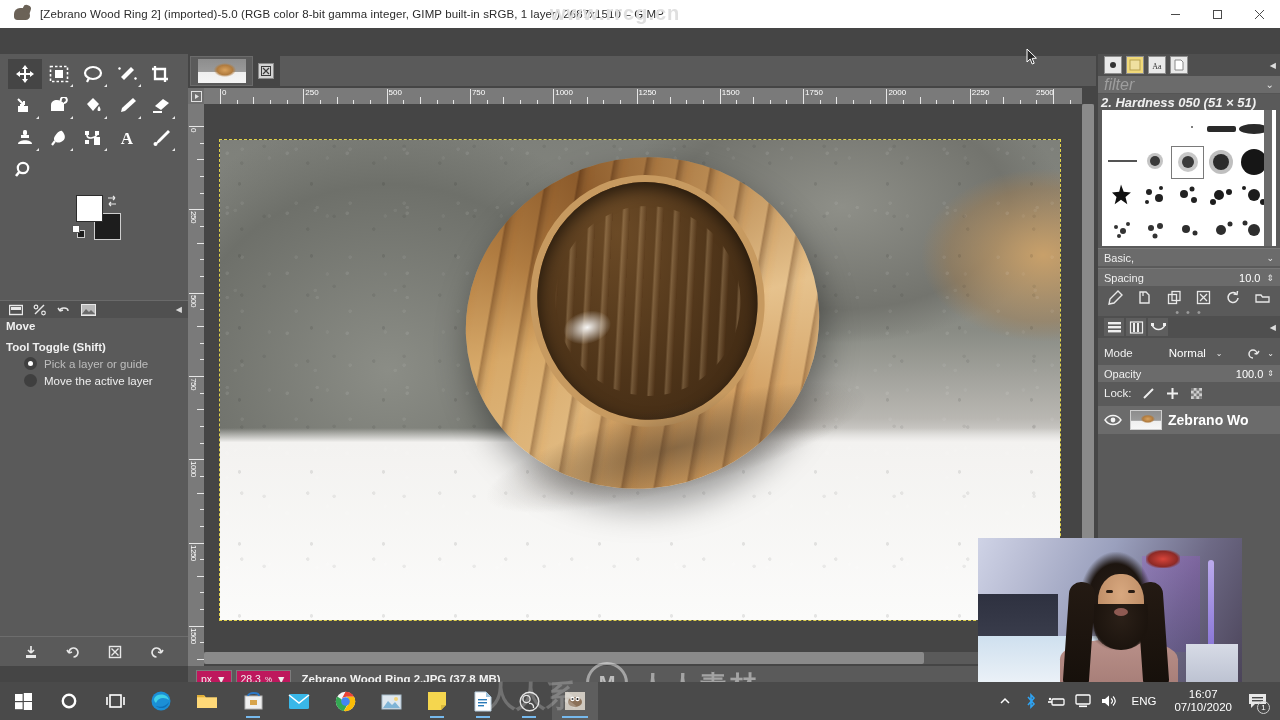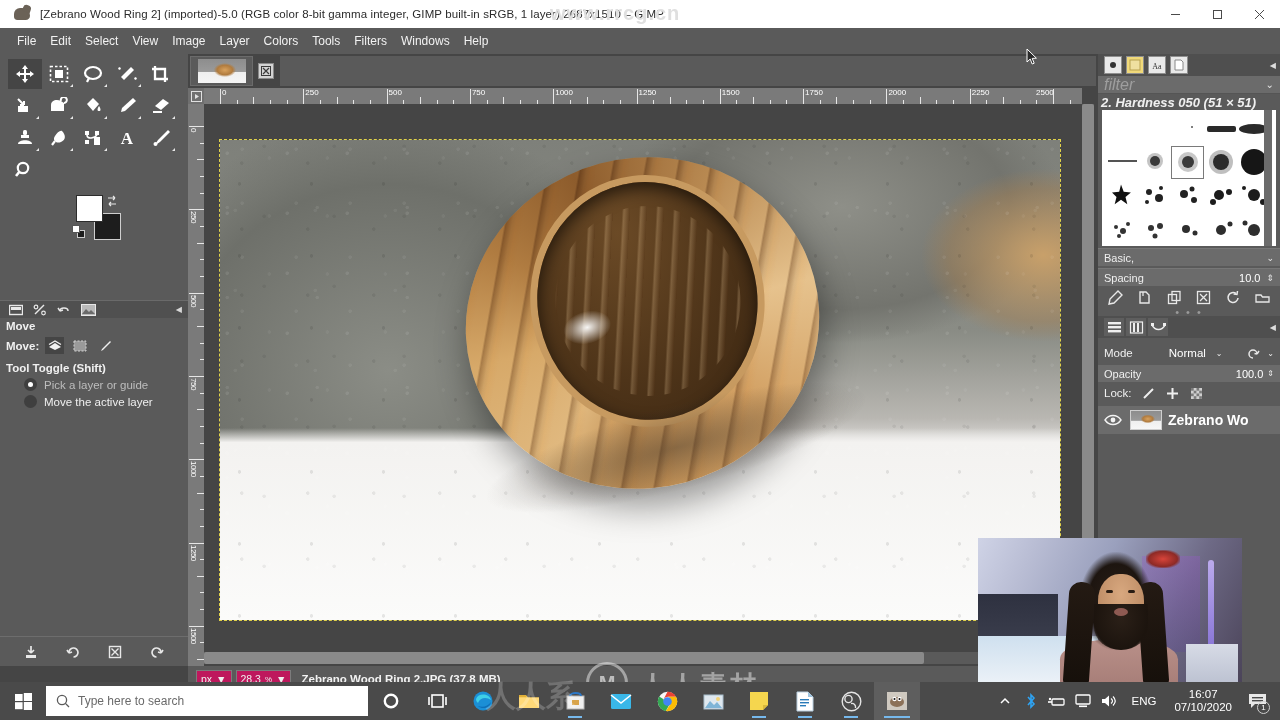--- a/index.html
+++ b/index.html
@@ -548,33 +548,20 @@
       </div>
       <div class="tb-btn close">
         <svg width="11" height="11" viewBox="0 0 11 11">
             <path d="M1 1 L10 10 M10 1 L1 10" stroke="#4a4a4a" stroke-width="1" fill="none"></path>
           </svg>
       </div>
     </div>
   </div>
   <div class="wm-top">www.rrcg.cn</div>
 
-  <div class="menubar">
-    <div class="menu-item">File</div>
-    <div class="menu-item">Edit</div>
-    <div class="menu-item">Select</div>
-    <div class="menu-item">View</div>
-    <div class="menu-item">Image</div>
-    <div class="menu-item">Layer</div>
-    <div class="menu-item">Colors</div>
-    <div class="menu-item">Tools</div>
-    <div class="menu-item">Filters</div>
-    <div class="menu-item">Windows</div>
-    <div class="menu-item">Help</div>
-  </div>
 
   <div class="toolbox">
     <div class="tool-grid">
       <div class="tool active">
         <svg width="20" height="20" viewBox="0 0 20 20" fill="#fff">
             <path d="M10 1 L13 5 H11 V9 H15 V7 L19 10 L15 13 V11 H11 V15 H13 L10 19 L7 15 H9 V11 H5 V13 L1 10 L5 7 V9 H9 V5 H7 Z"></path>
           </svg>
       </div>
       <div class="tool">
         <svg width="20" height="18" viewBox="0 0 20 18">
@@ -721,39 +708,20 @@
         <svg width="15" height="12" viewBox="0 0 15 12">
             <rect x="0.5" y="0.5" width="14" height="11" fill="#b9b9b9" stroke="#e8e8e8"></rect>
             <path d="M1 10 L5 5 L8 8 L10 6 L14 10 Z" fill="#6a6a6a"></path>
           </svg>
       </div>
       <div class="arrow">◀</div>
     </div>
 
     <div class="topt-body">
       <div class="topt-title">Move</div>
-      <div class="topt-row">
-        <span class="topt-label">Move:</span>
-        <div class="mode-btn sel">
-          <svg width="14" height="12" viewBox="0 0 14 12">
-              <path d="M1 7 L7 3 L13 7 L7 10 Z" fill="#f0f0f0"></path>
-              <path d="M1 4.5 L7 1 L13 4.5" stroke="#f0f0f0" stroke-width="1.3" fill="none"></path>
-            </svg>
-        </div>
-        <div class="mode-btn">
-          <svg width="14" height="12" viewBox="0 0 14 12">
-              <rect x="1" y="1" width="12" height="10" fill="#9a9a9a" stroke="#d0d0d0" stroke-dasharray="2 1.5"></rect>
-            </svg>
-        </div>
-        <div class="mode-btn">
-          <svg width="14" height="12" viewBox="0 0 14 12">
-              <path d="M12 1 L13 2 L5 10 L3 11 L4 9 Z" fill="#f0f0f0"></path>
-            </svg>
-        </div>
-      </div>
       <div class="topt-sub">Tool Toggle  (Shift)</div>
       <div class="radio-row">
         <span class="radio on"></span>
         <span class="radio-lbl dim">Pick a layer or guide</span>
       </div>
       <div class="radio-row">
         <span class="radio"></span>
         <span class="radio-lbl bright">Move the active layer</span>
       </div>
 
@@ -1274,27 +1242,20 @@
 
   <div class="taskbar">
     <div class="tb-start">
       <svg width="17" height="17" viewBox="0 0 17 17">
           <rect x="0" y="1" width="7.6" height="7" fill="#fff"></rect>
           <rect x="8.8" y="0" width="8.2" height="8" fill="#fff"></rect>
           <rect x="0" y="9.2" width="7.6" height="7" fill="#fff"></rect>
           <rect x="8.8" y="9" width="8.2" height="8" fill="#fff"></rect>
         </svg>
     </div>
-    <div class="tb-search">
-      <svg width="14" height="14" viewBox="0 0 14 14">
-          <circle cx="6" cy="6" r="4.6" fill="none" stroke="#5a5a5a" stroke-width="1.3"></circle>
-          <path d="M9.4 9.4 L13 13" stroke="#5a5a5a" stroke-width="1.3"></path>
-        </svg>
-      <span class="ph">Type here to search</span>
-    </div>
 
     <div class="tb-ic">
       <svg width="18" height="18" viewBox="0 0 18 18">
           <circle cx="9" cy="9" r="6.2" fill="none" stroke="#fff" stroke-width="2.4"></circle>
         </svg>
     </div>
     <div class="tb-ic">
       <svg width="19" height="16" viewBox="0 0 19 16">
           <rect x="4" y="2" width="11" height="12" fill="none" stroke="#fff" stroke-width="1.6"></rect>
           <path d="M1 4 V12 M18 4 V12" stroke="#fff" stroke-width="1.6"></path>

